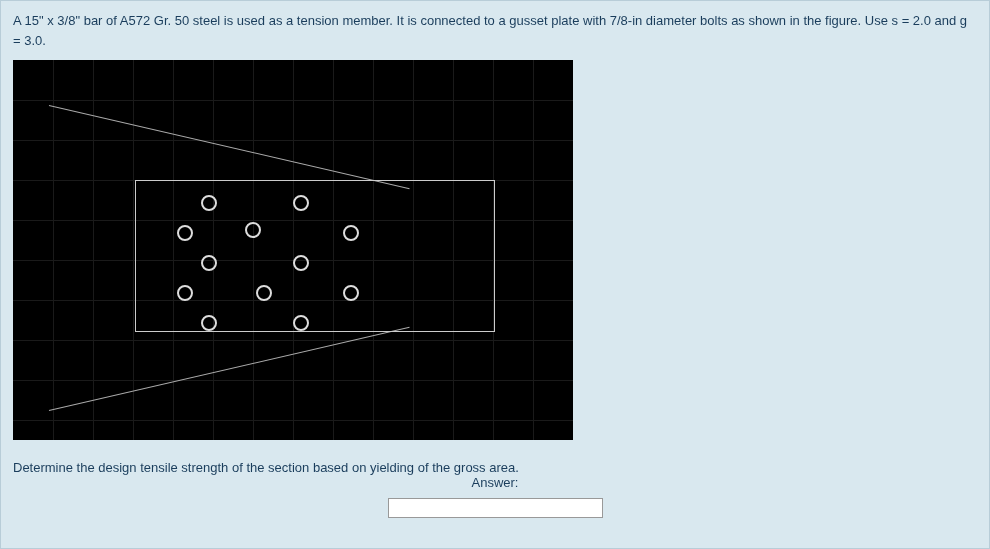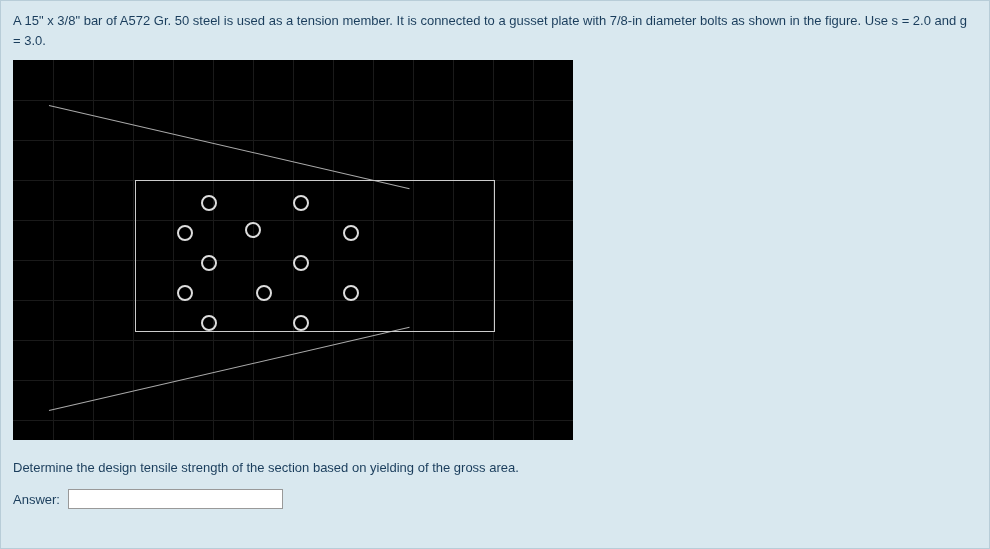--- a/index.html
+++ b/index.html
@@ -61,26 +61,26 @@
     }
     .bolt-circle {
       position: absolute;
       width: 16px;
       height: 16px;
       border: 2px solid #ddd;
       border-radius: 50%;
     }
     .prompt-text {
       color: #1a3d5c;
-      margin-bottom: 14px;
     }
     .answer-row {
       display: flex;
       align-items: center;
       gap: 8px;
+      flex-direction: column;
     }
     .answer-label {
       color: #1a3d5c;
     }
     .answer-input {
       width: 215px;
       height: 20px;
       border: 1px solid #999;
       padding: 2px 4px;
       font-size: 13px;

